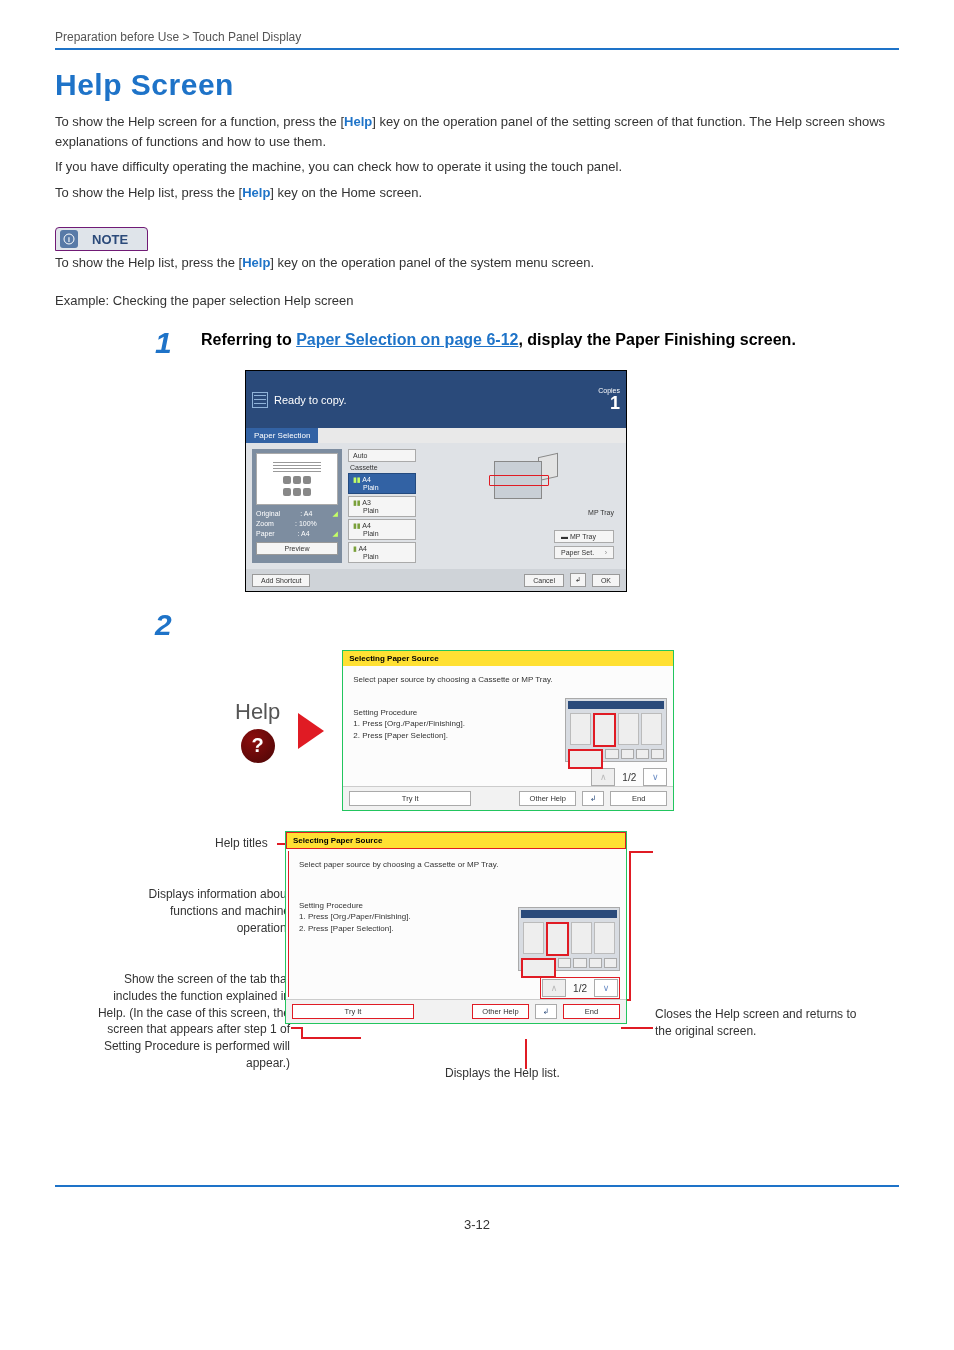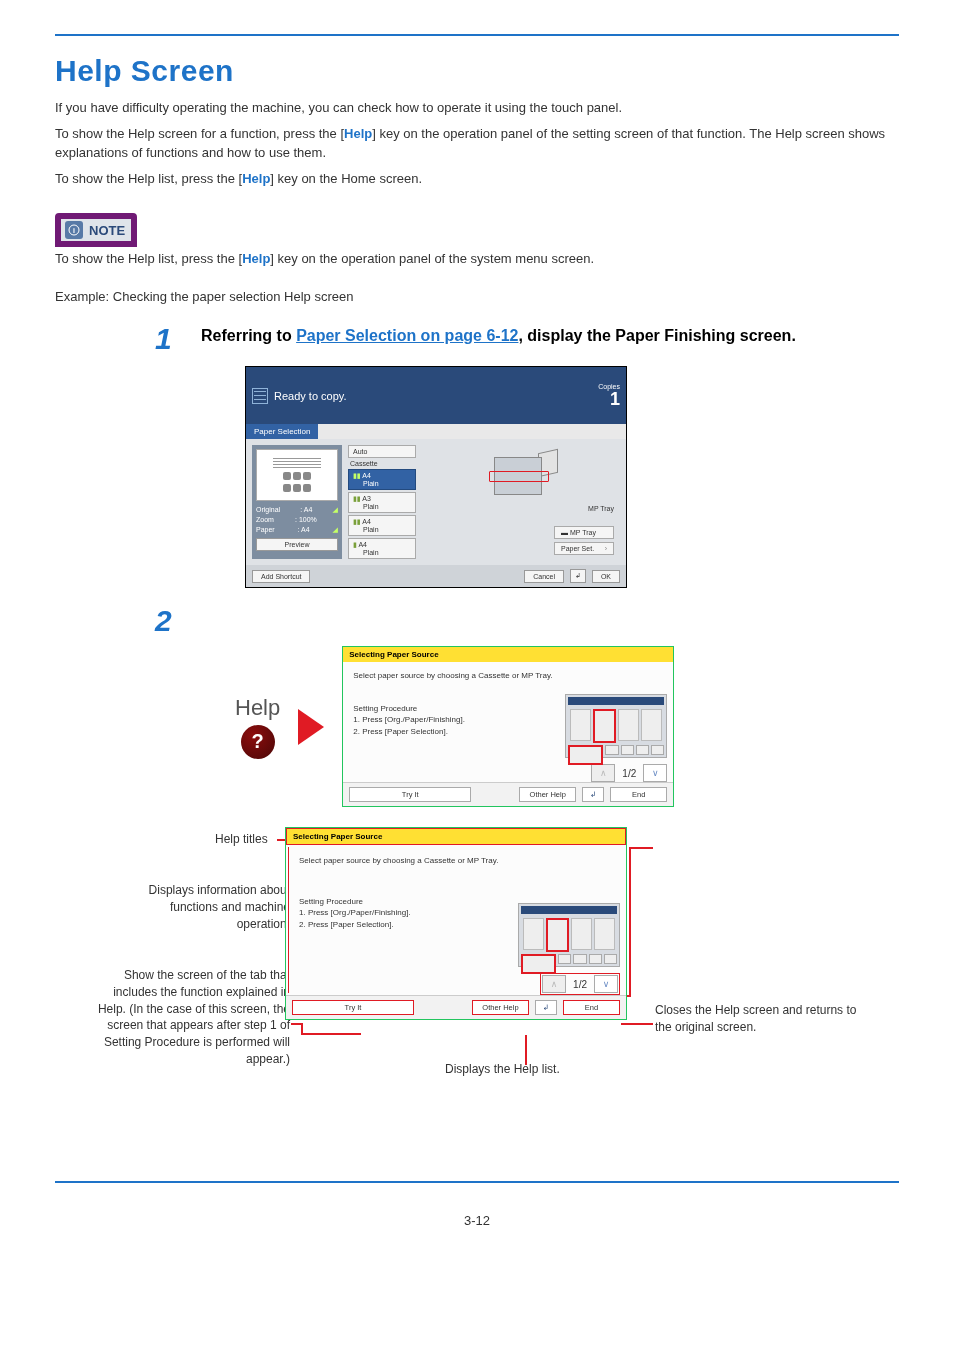--- a/index.html
+++ b/index.html
@@ -39,26 +39,27 @@
     margin: 6px 0;
   }
   .inline-key { color: #1e73c8; font-weight: bold; }
   .note-box {
     margin: 25px 0 18px 0;
   }
   .note-head {
     display: inline-flex;
     align-items: center;
     background: #dfe4ea;
-    border: 6px solid #701a75;
+    border: 1px solid #701a75;
     border-radius: 4px 4px 0 0;
-    padding: 2px 6px 2px 4px;
+    padding: 2px 19px 2px 4px;
     font-weight: bold;
     color: #2b4a7a;
     font-size: 13px;
+    gap: 8px;
   }
   .note-icon {
     width: 18px; height: 18px;
     background: #587aa7;
     border-radius: 3px;
     margin-right: 6px;
     display:flex;align-items:center;justify-content:center;
   }
   .note-icon svg { width:12px; height:12px; }
   .step-row { display: flex; margin-top: 18px; }
@@ -173,29 +174,30 @@
   .ann-r2 { position:absolute; left:600px; top:175px; width:220px; font-size:12px; color:#333; line-height:1.4;}
   .ann-b  { position:absolute; left:390px; top:235px; font-size:12px; color:#333;}
   .line { position:absolute; background:#e01b24; }
   .page-num { text-align:center; font-size:13px; color:#333; margin-top:30px;}
   .page-rule { border:none; border-top:2px solid #1e73c8; margin:14px 0 6px 0;}
 </style>
 </head>
 <body>
 
 <div class="page">
+  <div class="breadcrumb">Preparation before Use &gt; Touch Panel Display</div>
   <hr class="topline">
 
   <h1 class="title">Help Screen</h1>
-
-  <p class="body">If you have difficulty operating the machine, you can check how to operate it using the touch panel.</p>
 
   <p class="body">
     <span>To show the Help screen for a function, press the [</span><span class="inline-key">Help</span><span>] key on the operation panel of the setting screen of that function. The Help screen shows explanations of functions and how to use them.</span>
   </p>
+
+  <p class="body">If you have difficulty operating the machine, you can check how to operate it using the touch panel.</p>
 
   <p class="body">
     <span>To show the Help list, press the [</span><span class="inline-key">Help</span><span>] key on the Home screen.</span>
   </p>
 
   <div class="note-box">
     <div class="note-head">
       <span class="note-icon">
         <svg viewBox="0 0 24 24">
             <circle cx="12" cy="12" r="10" fill="none" stroke="#fff" stroke-width="2"></circle>

